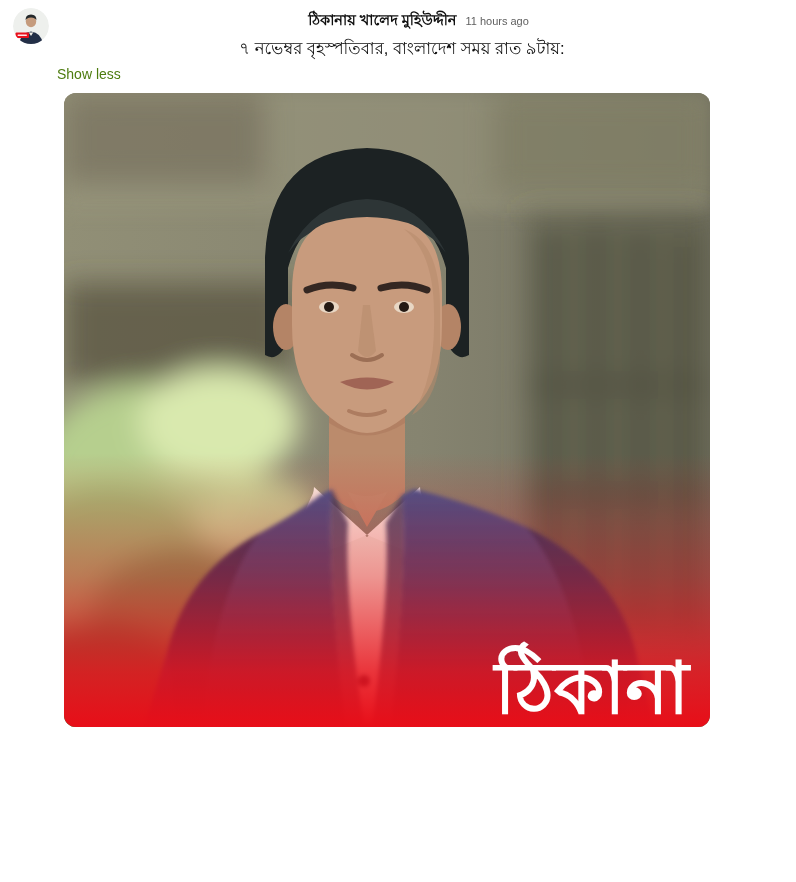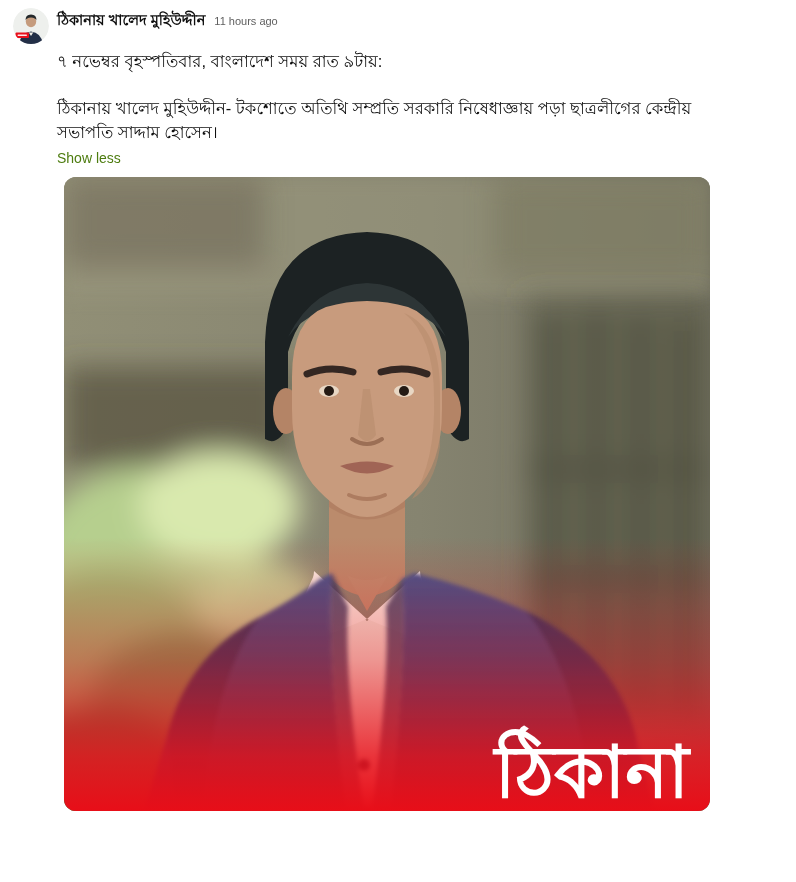--- a/index.html
+++ b/index.html
@@ -10,30 +10,30 @@
     color: #0f0f0f;
     overflow: hidden;
   }
   .post { display: flex; padding: 8px 16px 0 13px; }
   .avatar-col { flex: 0 0 44px; }
   .avatar {
     width: 36px; height: 36px; border-radius: 50%;
     overflow: hidden; cursor: pointer; display: block;
   }
   .content-col { flex: 1 1 auto; min-width: 0; }
-  .name-row { display: flex; align-items: baseline; padding-top: 2px; }
+  .name-row { display: flex; align-items: baseline; padding-top: 2px; justify-content: center; }
   .author {
     font-size: 14.5px; font-weight: bold; color: #0f0f0f;
     cursor: pointer; line-height: 20px;
   }
   .timestamp {
     font-size: 11px; color: #606060; margin-left: 9px;
     cursor: pointer; line-height: 20px;
   }
-  .body-text { margin-top: 18px; max-width: 690px; }
+  .body-text { margin-top: 5px; max-width: 690px; text-align: center; }
   .body-text p {
     font-size: 16.5px; line-height: 24px; color: #0f0f0f;
     margin: 0 0 23px 0;
     word-break: break-word;
   }
   .body-text p:last-child { margin-bottom: 0; }
   .show-less {
     display: inline-block;
     font-size: 14px; font-weight: 500; color: #4d7c0f;
     margin: 5px 0 10px 0; cursor: pointer; line-height: 18px;
@@ -72,21 +72,20 @@
 
   <div class="content-col">
 
     <div class="name-row">
       <span class="author">ঠিকানায় খালেদ মুহিউদ্দীন</span>
       <span class="timestamp">11 hours ago</span>
     </div>
 
     <div class="body-text">
       <p>৭ নভেম্বর বৃহস্পতিবার, বাংলাদেশ সময় রাত ৯টায়:</p>
-      <p>ঠিকানায় খালেদ মুহিউদ্দীন- টকশোতে অতিথি সম্প্রতি সরকারি নিষেধাজ্ঞায় পড়া ছাত্রলীগের কেন্দ্রীয় সভাপতি সাদ্দাম হোসেন।</p>
     </div>
 
     <span class="show-less">Show less</span>
 
     <div class="attachment">
       <svg width="646" height="634" viewBox="0 0 646 634">
         <defs>
           <linearGradient id="bgGrad" x1="0" y1="0" x2="1" y2="0">
             <stop offset="0" stop-color="#918f76"></stop>
             <stop offset="0.55" stop-color="#868470"></stop>

